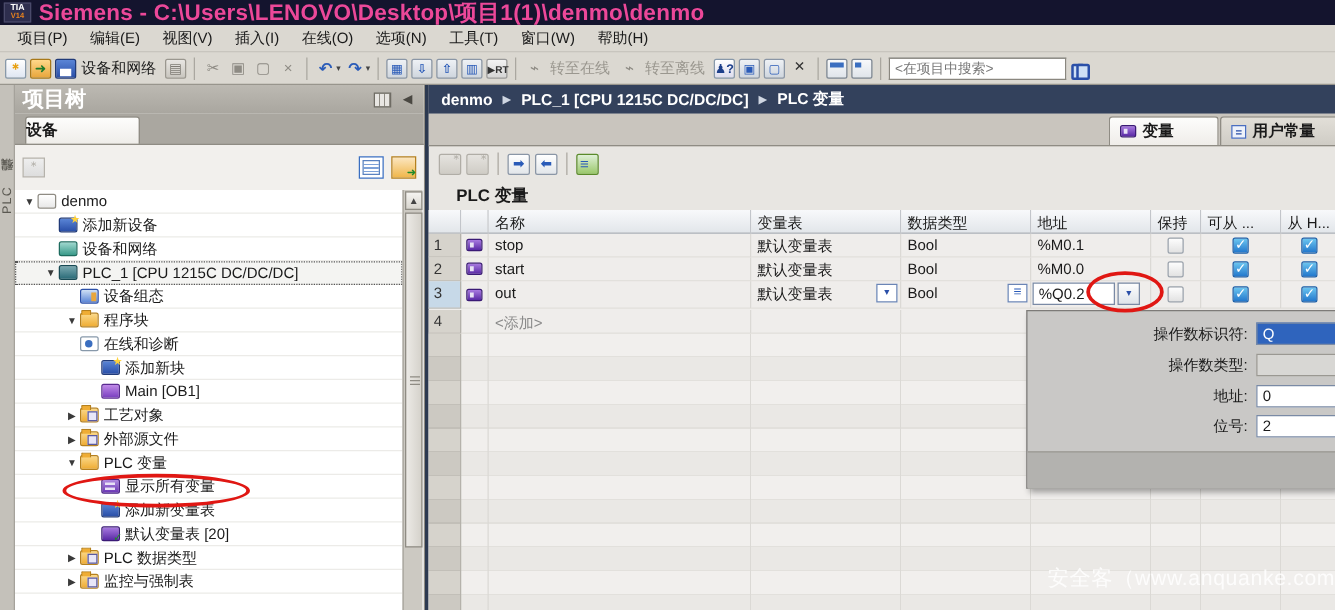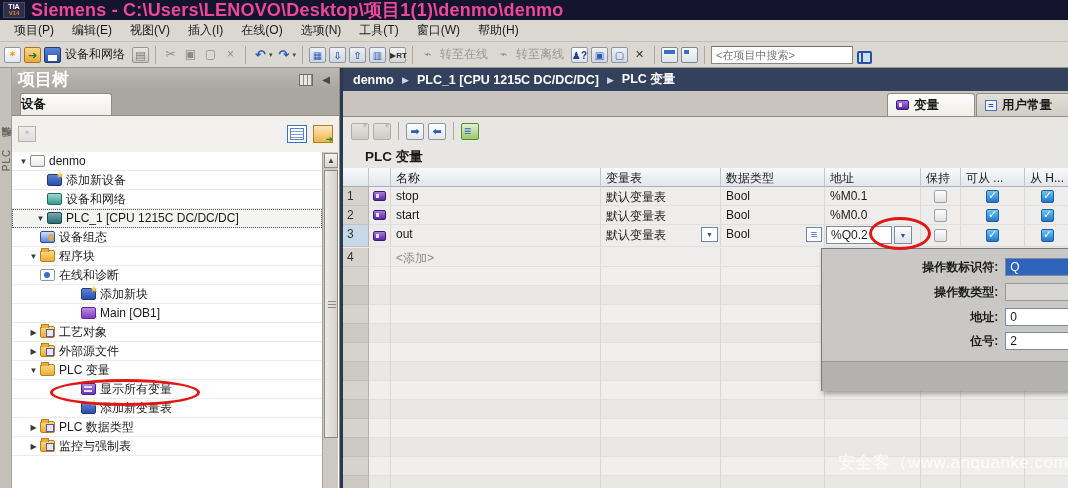--- a/index.html
+++ b/index.html
@@ -66,21 +66,21 @@
   .tt-compile { width:20px; height:18px; position:relative; background:linear-gradient(#fbe6c0,#f0b64a); border:1px solid #b5801e; }
   .tt-compile::after { content:"➜"; position:absolute; right:-1px; bottom:-2px; font-size:9px; color:#1d8a2a; }
 
   .tree-list { position:absolute; left:0; top:84px; width:310px; height:336px; background:#fff; overflow:hidden; }
   .titem { height:19px; display:flex; align-items:center; border-bottom:1px solid #ecebe8; white-space:nowrap; }
   .titem .exp { width:11px; font-size:8px; color:#3a3a3a; text-align:center; flex:0 0 auto; }
   .exp-open::before { content:"▼"; }
   .exp-closed::before { content:"▶"; }
   .ticon { width:15px; height:12px; border-radius:2px; margin:0 4px 0 1px; flex:0 0 auto; position:relative; }
   .tlabel { font-size:12px; }
-  .lvl0 { padding-left:6px; } .lvl1 { padding-left:23px; } .lvl2 { padding-left:16px; } .lvl3 { padding-left:57px; }
+  .lvl0 { padding-left:6px; } .lvl1 { padding-left:23px; } .lvl2 { padding-left:40px; } .lvl3 { padding-left:57px; }
   .titem.sel { outline:1px dotted #555; outline-offset:-1px; background:#f4f4f2; }
   .ic-project { background:linear-gradient(#ffffff,#e8e8e8); border:1px solid #8f8c84; }
   .ic-star { background:linear-gradient(#5a85d6,#2a4fa8); border:1px solid #203a78; }
   .ic-star::after { content:"★"; position:absolute; right:-3px; top:-5px; color:#ffd23a; font-size:9px; }
   .ic-network { background:linear-gradient(#9fd8cf,#3a9a8a); border:1px solid #1d6b5e; }
   .ic-plc { background:linear-gradient(#7aa8b0,#2a6b77); border:1px solid #184a54; }
   .ic-devconf { background:linear-gradient(#cfe0f5,#5a85d6); border:1px solid #2a4fa8; }
   .ic-devconf::after { content:""; position:absolute; right:1px; top:2px; width:4px; height:7px; background:#e8a63c; }
   .ic-diag { background:#fff; border:1px solid #8899aa; }
   .ic-diag::after { content:""; position:absolute; left:3px; top:2px; width:6px; height:6px; border-radius:50%; background:#3a6ec0; }
@@ -156,21 +156,21 @@
       linear-gradient(to right,#dbd9d5 0 1px,transparent 1px) 617px 0/1px 100% no-repeat,
       linear-gradient(to right,#dbd9d5 0 1px,transparent 1px) 681px 0/1px 100% no-repeat,
       repeating-linear-gradient(to bottom,#f1efed 0 18px,#e2e0dc 18px 19px,#eae8e5 19px 37px,#e2e0dc 37px 38px);
   }
   #filler-num { position:absolute; left:0; top:99px; width:26px; height:221px; border-right:1px solid #b5b2ab;
     background:repeating-linear-gradient(to bottom,#d6d3cc 0 18px,#c2bfb8 18px 19px,#ccc9c2 19px 37px,#c2bfb8 37px 38px); }
 
   
   #opanel { position:absolute; left:478px; top:180px; width:249px; height:143px; background:#c9c8c6; border:1px solid #7d7b78; box-shadow:2px 3px 5px rgba(0,0,0,.35); }
   .op-row { position:absolute; left:0; width:100%; height:20px; display:flex; align-items:center; }
-  .op-lbl { width:190px; text-align:right; padding-right:7px; font-size:12px; color:#1a1a1a;font-weight:bold; }
+  .op-lbl { width:190px; text-align:right; padding-right:7px; font-size:12px; color:#1a1a1a; }
   .op-field { width:66px; height:18px; border:1px solid #7a8aa5; background:#fff; font-size:12px; padding:1px 0 0 4px; }
   .op-field.selq { background:#2f64bd; color:#fff; }
   .op-field.dis { background:#d8d7d4; border-color:#9a9892; }
   .op-bottom { position:absolute; left:0; top:112px; width:100%; height:30px; background:#b3b2af; border-top:1px solid #9a9892; }
 
   
   .red-ellipse { position:absolute; border:3px solid #e01713; border-radius:50%; background:transparent; z-index:50; }
   #wm { position:absolute; left:838px; top:451px; font-size:17px; color:rgba(255,255,255,.82); z-index:60; white-space:nowrap; letter-spacing:.5px; }
 </style>
 </head>
@@ -319,20 +319,25 @@
     <div class="titem lvl3">
         <span class="exp"></span>
         <span class="ticon ic-tagstack"></span>
         <span class="tlabel">显示所有变量</span>
       </div>
     <div class="titem lvl3">
         <span class="exp"></span>
         <span class="ticon ic-star"></span>
         <span class="tlabel">添加新变量表</span>
       </div>
+    <div class="titem lvl3">
+        <span class="exp"></span>
+        <span class="ticon ic-deftable"></span>
+        <span class="tlabel">默认变量表 [20]</span>
+      </div>
     <div class="titem lvl2">
         <span class="exp exp-closed"></span>
         <span class="ticon ic-folder fold-badge"></span>
         <span class="tlabel">PLC 数据类型</span>
       </div>
     <div class="titem lvl2">
         <span class="exp exp-closed"></span>
         <span class="ticon ic-folder fold-badge"></span>
         <span class="tlabel">监控与强制表</span>
       </div>

